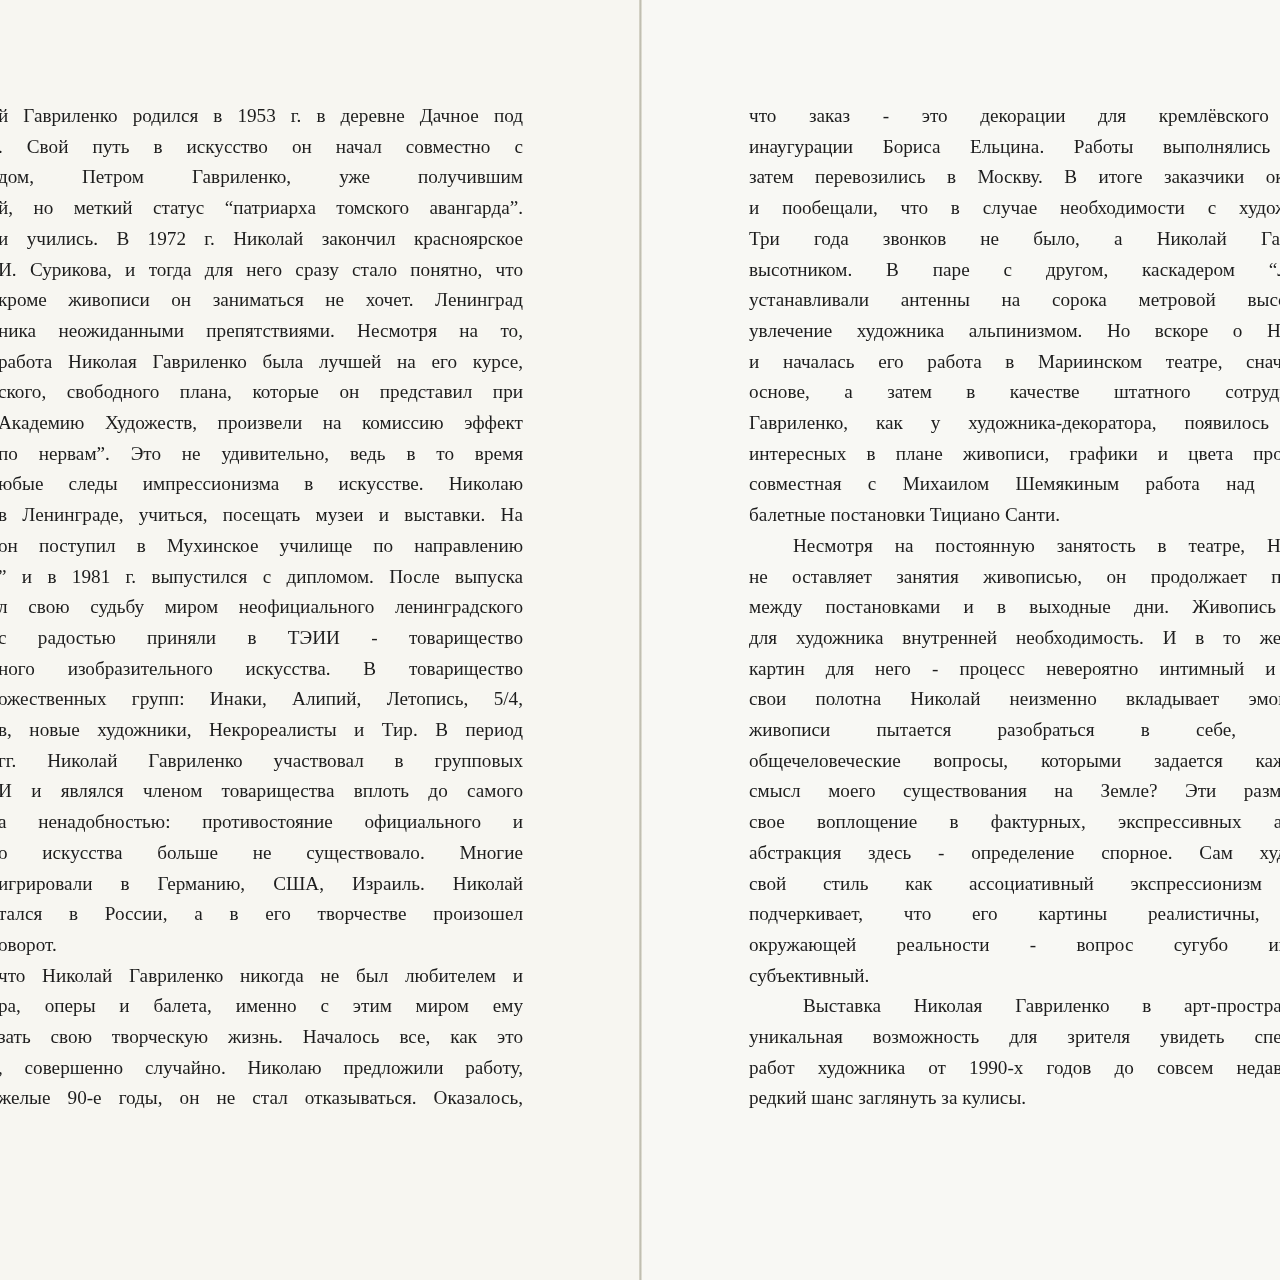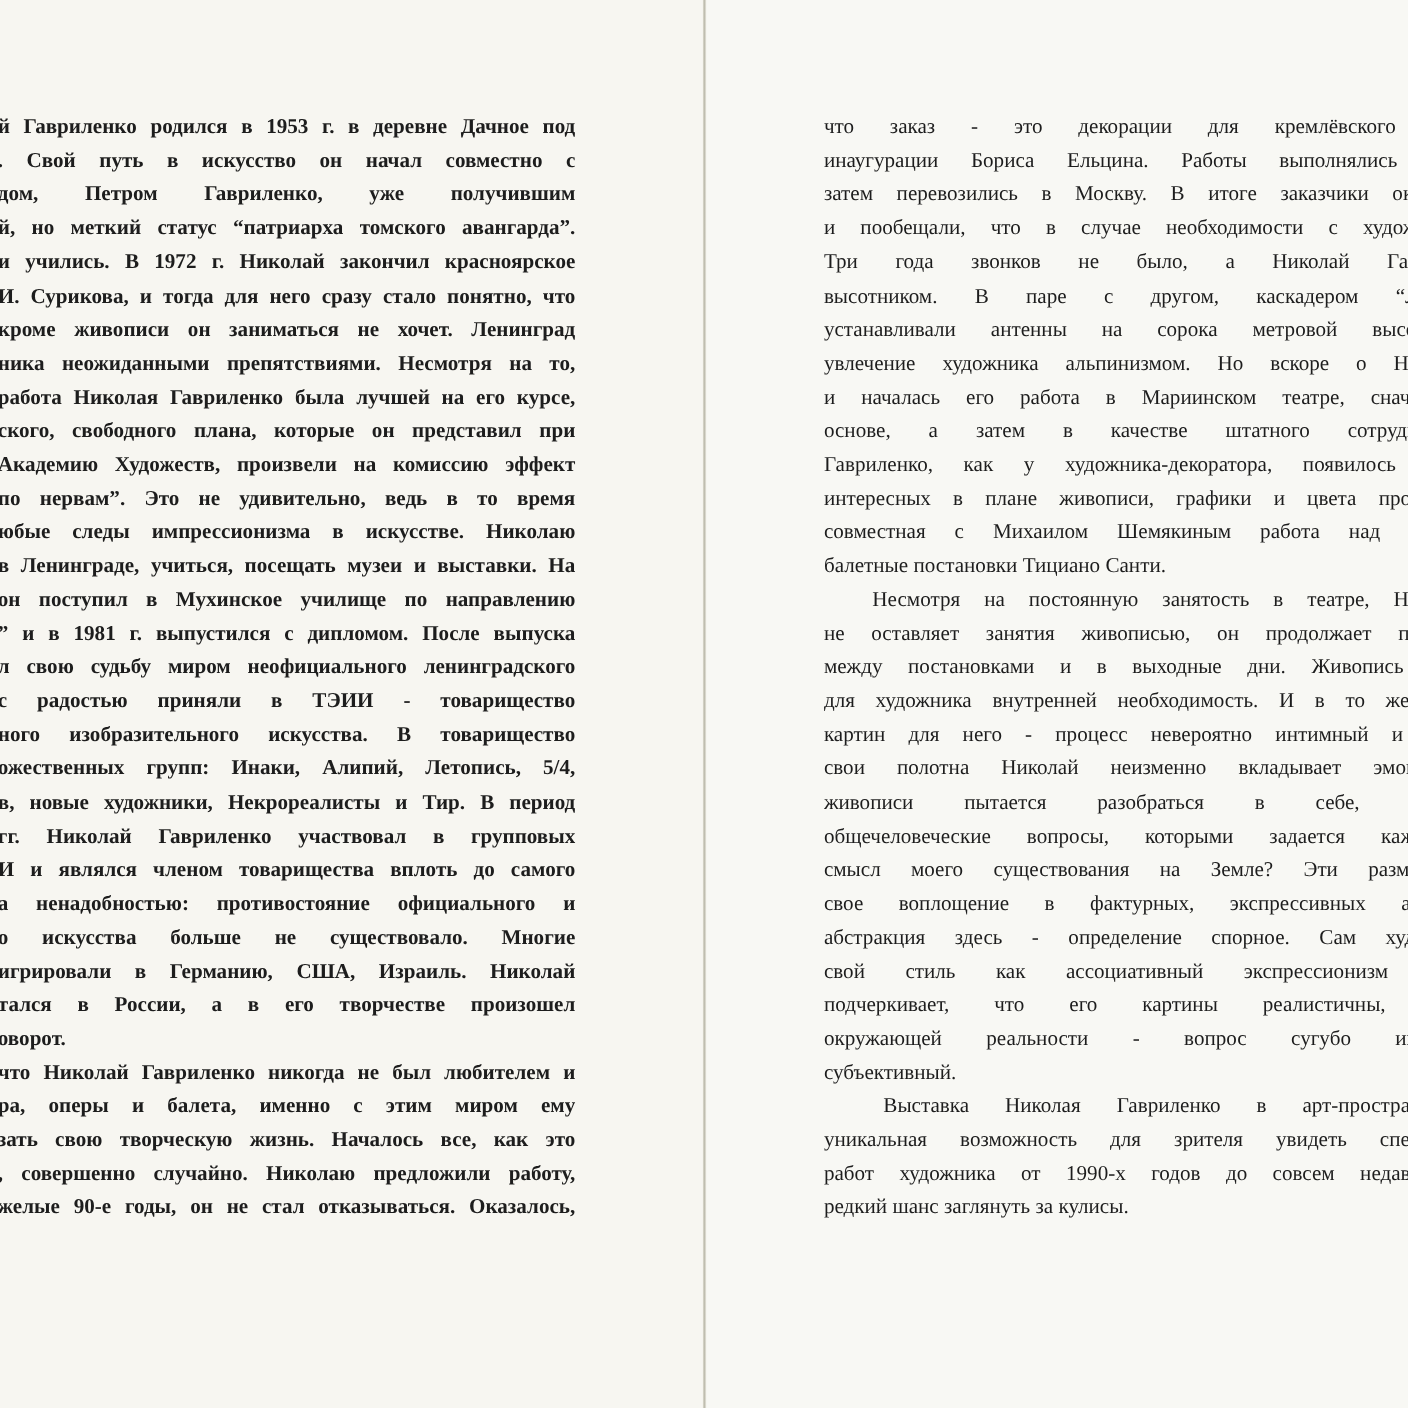--- a/index.html
+++ b/index.html
@@ -5,21 +5,21 @@
   html, body { margin: 0; padding: 0; }
   body {
     width: 1280px; height: 1280px; overflow: hidden; position: relative;
     background: #f6f5f0;
     font-family: "Liberation Serif", "DejaVu Serif", serif;
     color: #1d1d1d;
   }
   .page {
     position: absolute; top: 0; height: 1280px; overflow: hidden;
   }
-  .page-left { left: 0; width: 692px; background: #f7f6f1; font-weight: bold; }
+  .page-left { left: 0; width: 692px; background: #f7f6f1; }
   .page-right { left: 641px; width: 639px; background: #f8f8f4; }
   .fold {
     position: absolute; left: 639px; top: 0; width: 3px; height: 1280px;
     background: linear-gradient(to right, #d8d6c8, #a9a796 45%, #e6e4d8);
     opacity: 0.75;
   }
   .line {
     position: absolute; height: 30px; line-height: 30px;
     font-size: 19.2px; white-space: nowrap; overflow: hidden;
   }

